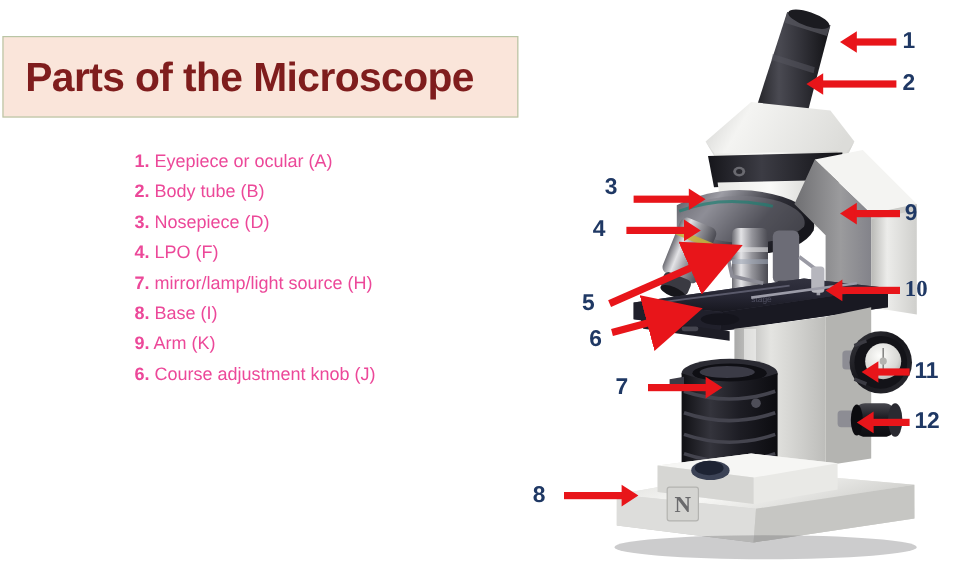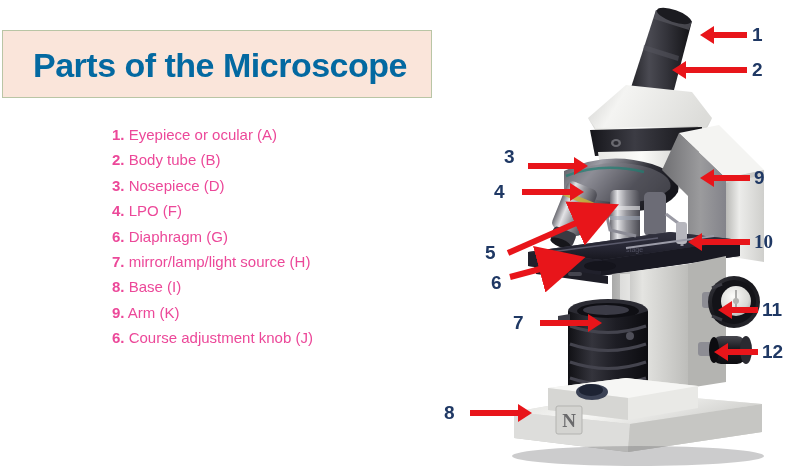--- a/index.html
+++ b/index.html
@@ -6,22 +6,22 @@
   body{width:801px;height:475px;position:relative;overflow:hidden;
        font-family:"Liberation Sans", sans-serif;}
 
   
   #title-box{
     position:absolute;left:2px;top:30px;width:430px;height:68px;
     background:#fae5da;border:1px solid #b9c5a5;box-sizing:border-box;
   }
   #title-text{
     position:absolute;left:18px;top:6px;
-    font-size:34px;font-weight:bold;color:#0369a1;
-    letter-spacing:-0.5px;line-height:56px;white-space:nowrap;margin-left:12px;
+    font-size:34px;font-weight:bold;color:#7f1d1d;
+    letter-spacing:-0.5px;line-height:56px;white-space:nowrap;
   }
 
   
   #parts-list{
     position:absolute;left:112px;top:122px;width:300px;
     list-style:none;margin:0;padding:0;
   }
   #parts-list li{
     font-size:15px;color:#ec4899;line-height:25.4px;white-space:nowrap;
   }
@@ -56,21 +56,20 @@
 
 <div id="title-box">
   <div id="title-text">Parts of the Microscope</div>
 </div>
 
 <ul id="parts-list">
   <li><span class="num">1.</span> <span>Eyepiece or ocular (A)</span></li>
   <li><span class="num">2.</span> <span>Body tube (B)</span></li>
   <li><span class="num">3.</span> <span>Nosepiece (D)</span></li>
   <li><span class="num">4.</span> <span>LPO (F)</span></li>
-  <li><span class="num">6.</span> <span>Diaphragm (G)</span></li>
   <li><span class="num">7.</span> <span>mirror/lamp/light source (H)</span></li>
   <li><span class="num">8.</span> <span>Base (I)</span></li>
   <li><span class="num">9.</span> <span>Arm (K)</span></li>
   <li><span class="num">6.</span> <span>Course adjustment knob (J)</span></li>
 </ul>
 
 <div id="scope">
 <svg width="371" height="475" viewBox="0 0 371 475" xmlns="http://www.w3.org/2000/svg">
   <defs>
     <linearGradient id="gTube" x1="0" y1="0" x2="1" y2="0">

